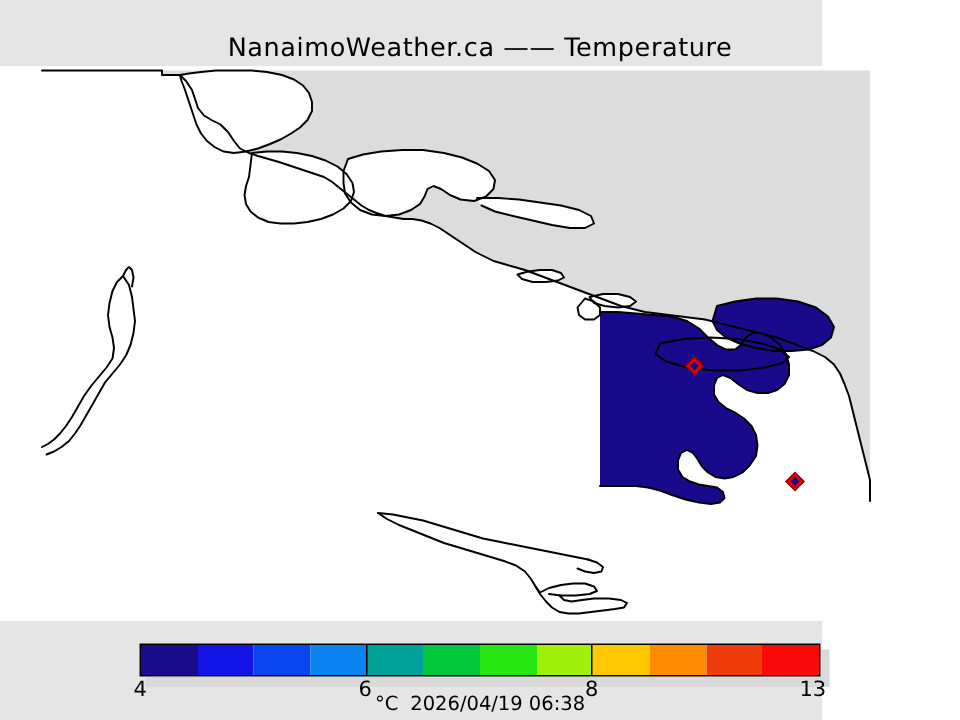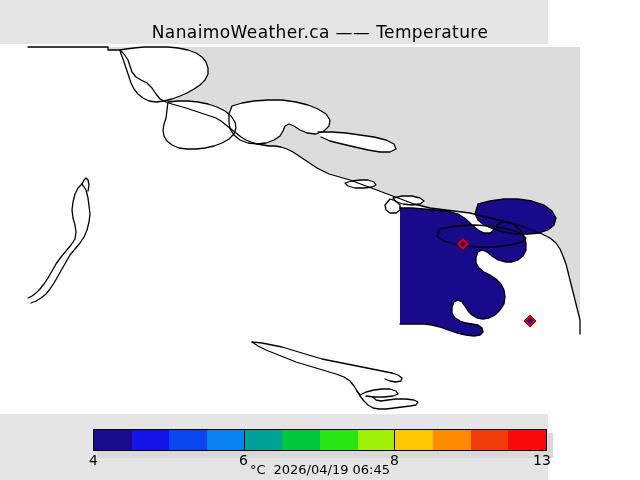--- a/index.html
+++ b/index.html
@@ -275,17 +275,17 @@
       <div class="swatch" style="background:#f03c0a"></div>
       <div class="swatch" style="background:#fa0a0a"></div>
     </div>
 
     <div class="cb-tick" id="cb-tick-min">4</div>
     <div class="cb-tick" id="cb-tick-mid1">6</div>
     <div class="cb-tick" id="cb-tick-mid2">8</div>
     <div class="cb-tick" id="cb-tick-max">13</div>
 
     <div id="cb-caption">
-      <span class="unit">°C</span><span>2026/04/19 06:45</span>
+      <span class="unit">°C</span><span>2026/04/19 06:38</span>
     </div>
   </div>
 
 </div>
 
 </body></html>

